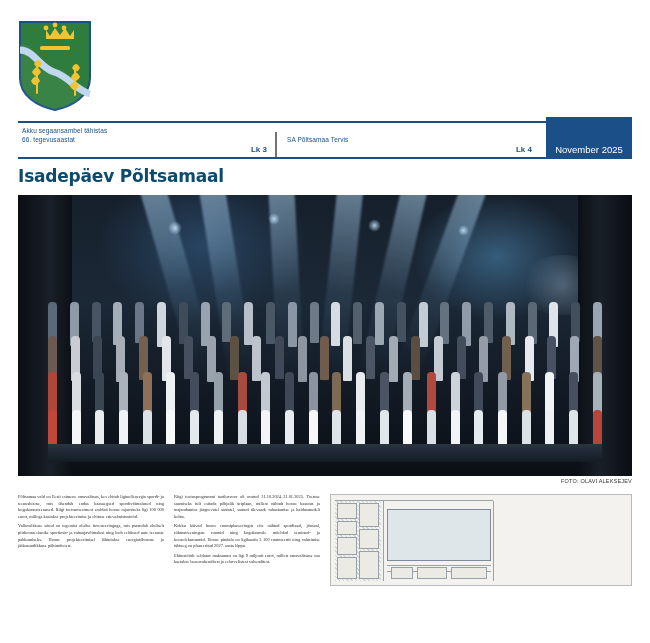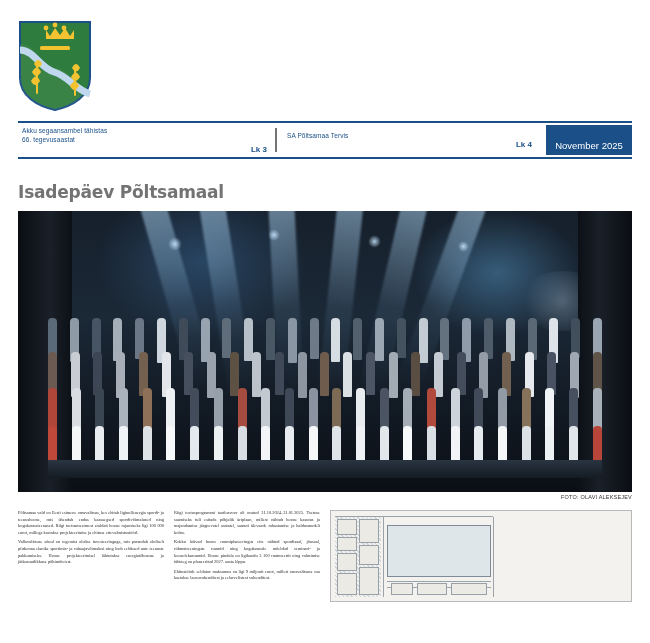--- a/index.html
+++ b/index.html
@@ -42,21 +42,21 @@
     margin-right: 2px;
   }
 
   
   .teaser-bar {
     margin-top: 9px;
     border-top: 2px solid #1a4f88;
     border-bottom: 2px solid #1a4f88;
     height: 38px;
     display: flex;
-    align-items: center;
+    align-items: flex-end;
     position: relative;
   }
   .teaser {
     flex: 1 1 0;
     position: relative;
     padding: 4px 8px 3px 4px;
     display: flex;
     flex-direction: column;
     justify-content: space-between;
   }
@@ -79,30 +79,30 @@
     background: #1a4f88;
     color: #ffffff;
     font-size: 9.5px;
     display: flex;
     align-items: flex-end;
     justify-content: center;
     padding-bottom: 4px;
     margin-left: 6px;
     margin-top: -2px;
     margin-bottom: -2px;
-    height: 30px;
+    height: 42px;
   }
 
   
   .kicker {
     font-family: "DejaVu Sans", sans-serif;
     font-weight: bold;
     font-size: 17px;
-    color: #737373;
-    margin-top: 23px;
+    color: #0c4a6e;
+    margin-top: 7px;
     letter-spacing: -0.2px;
   }
 
   
   .photo-wrap { margin-top: 9px; position: relative; }
   .photo {
     width: 614px;
     height: 281px;
     position: relative;
     overflow: hidden;

